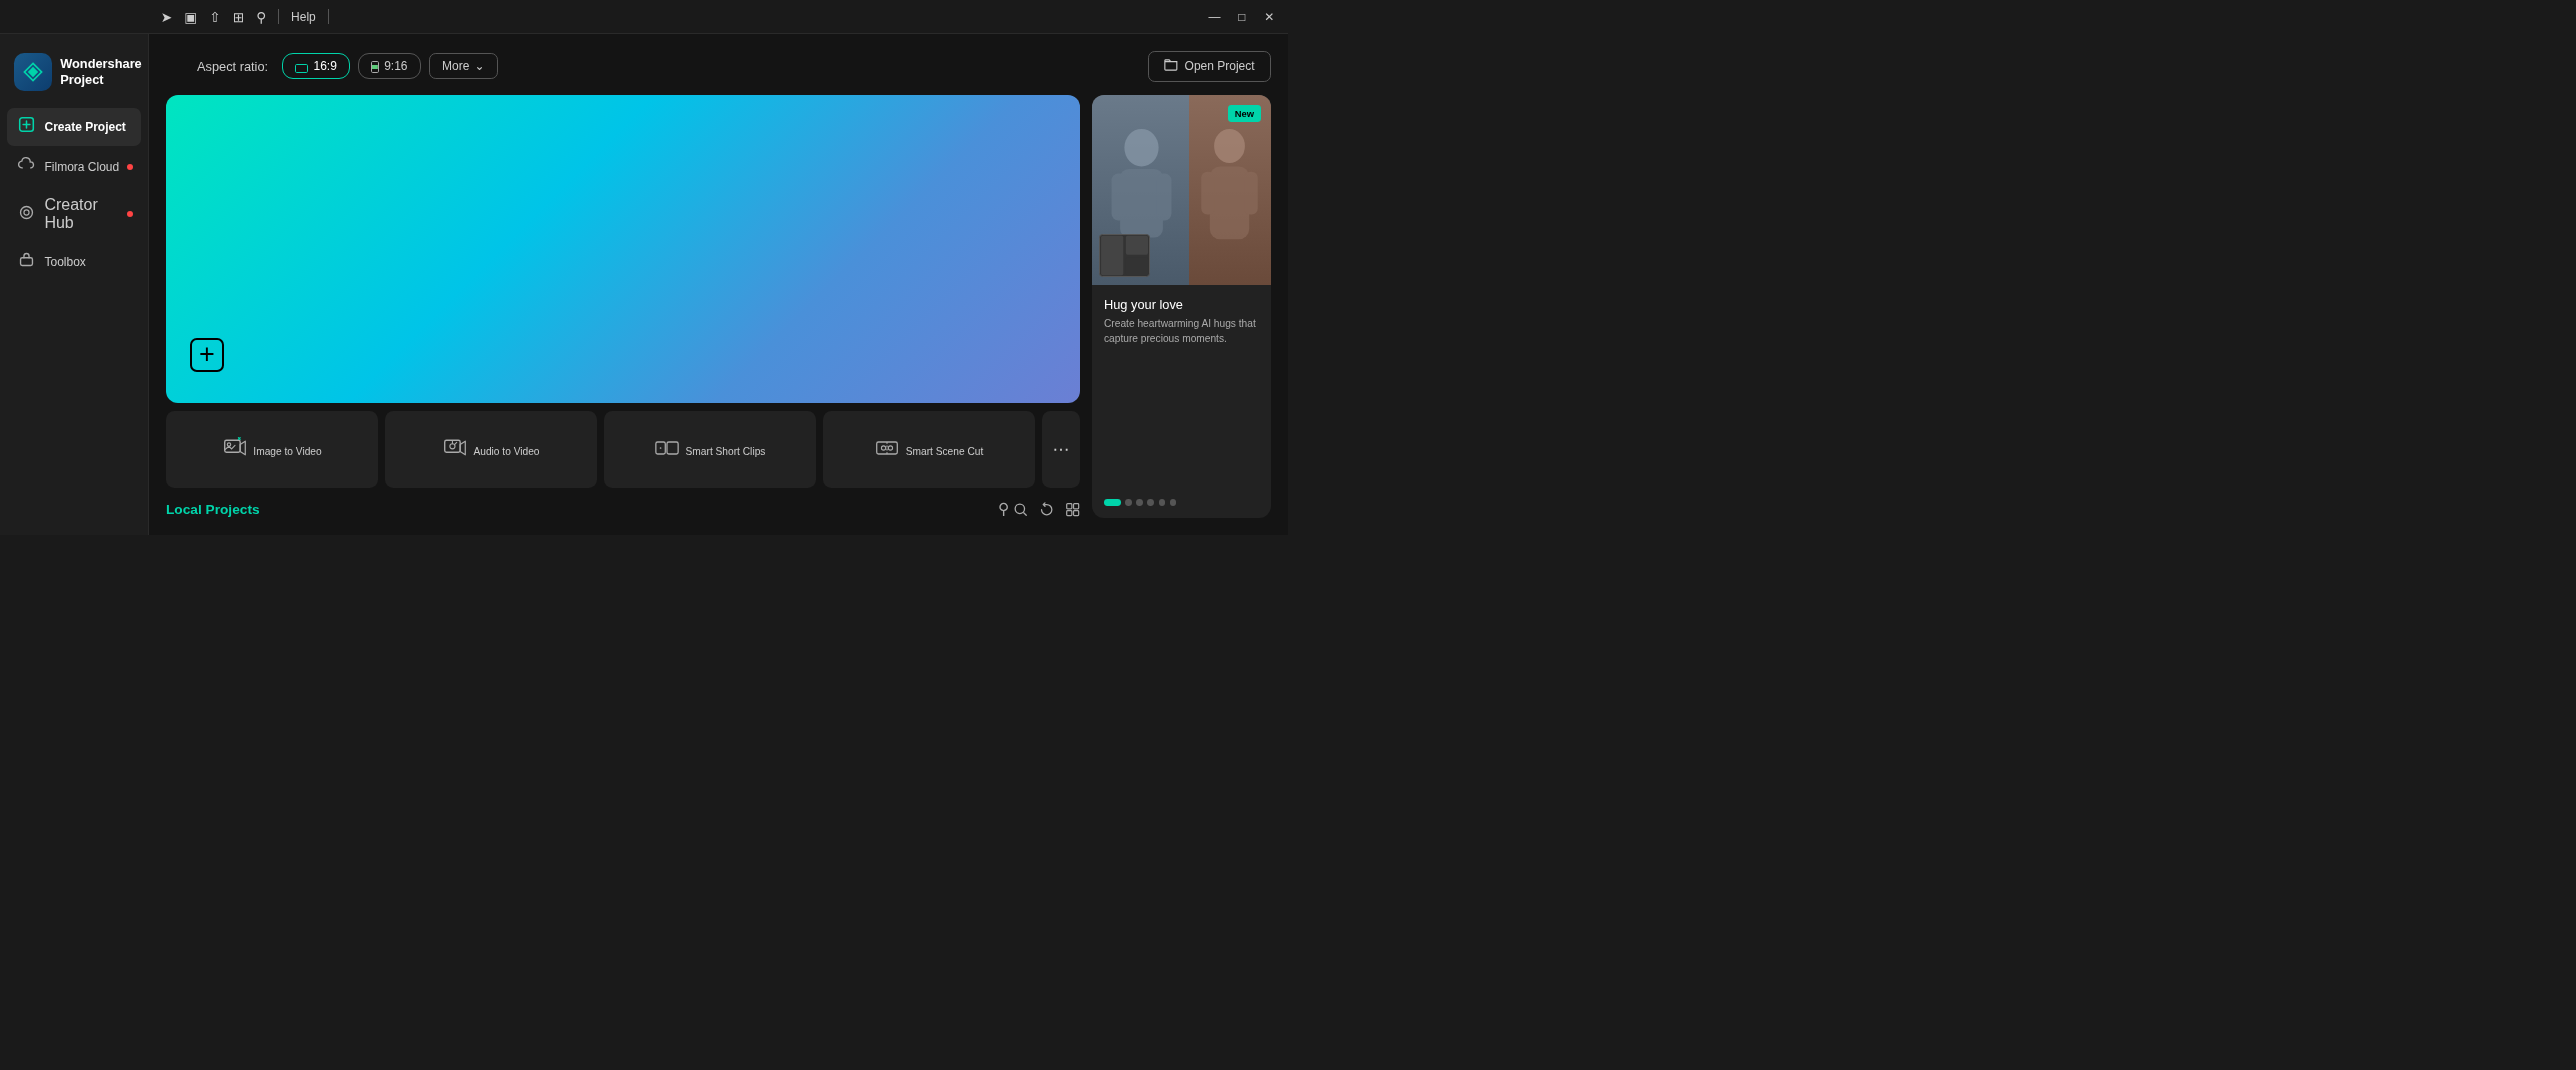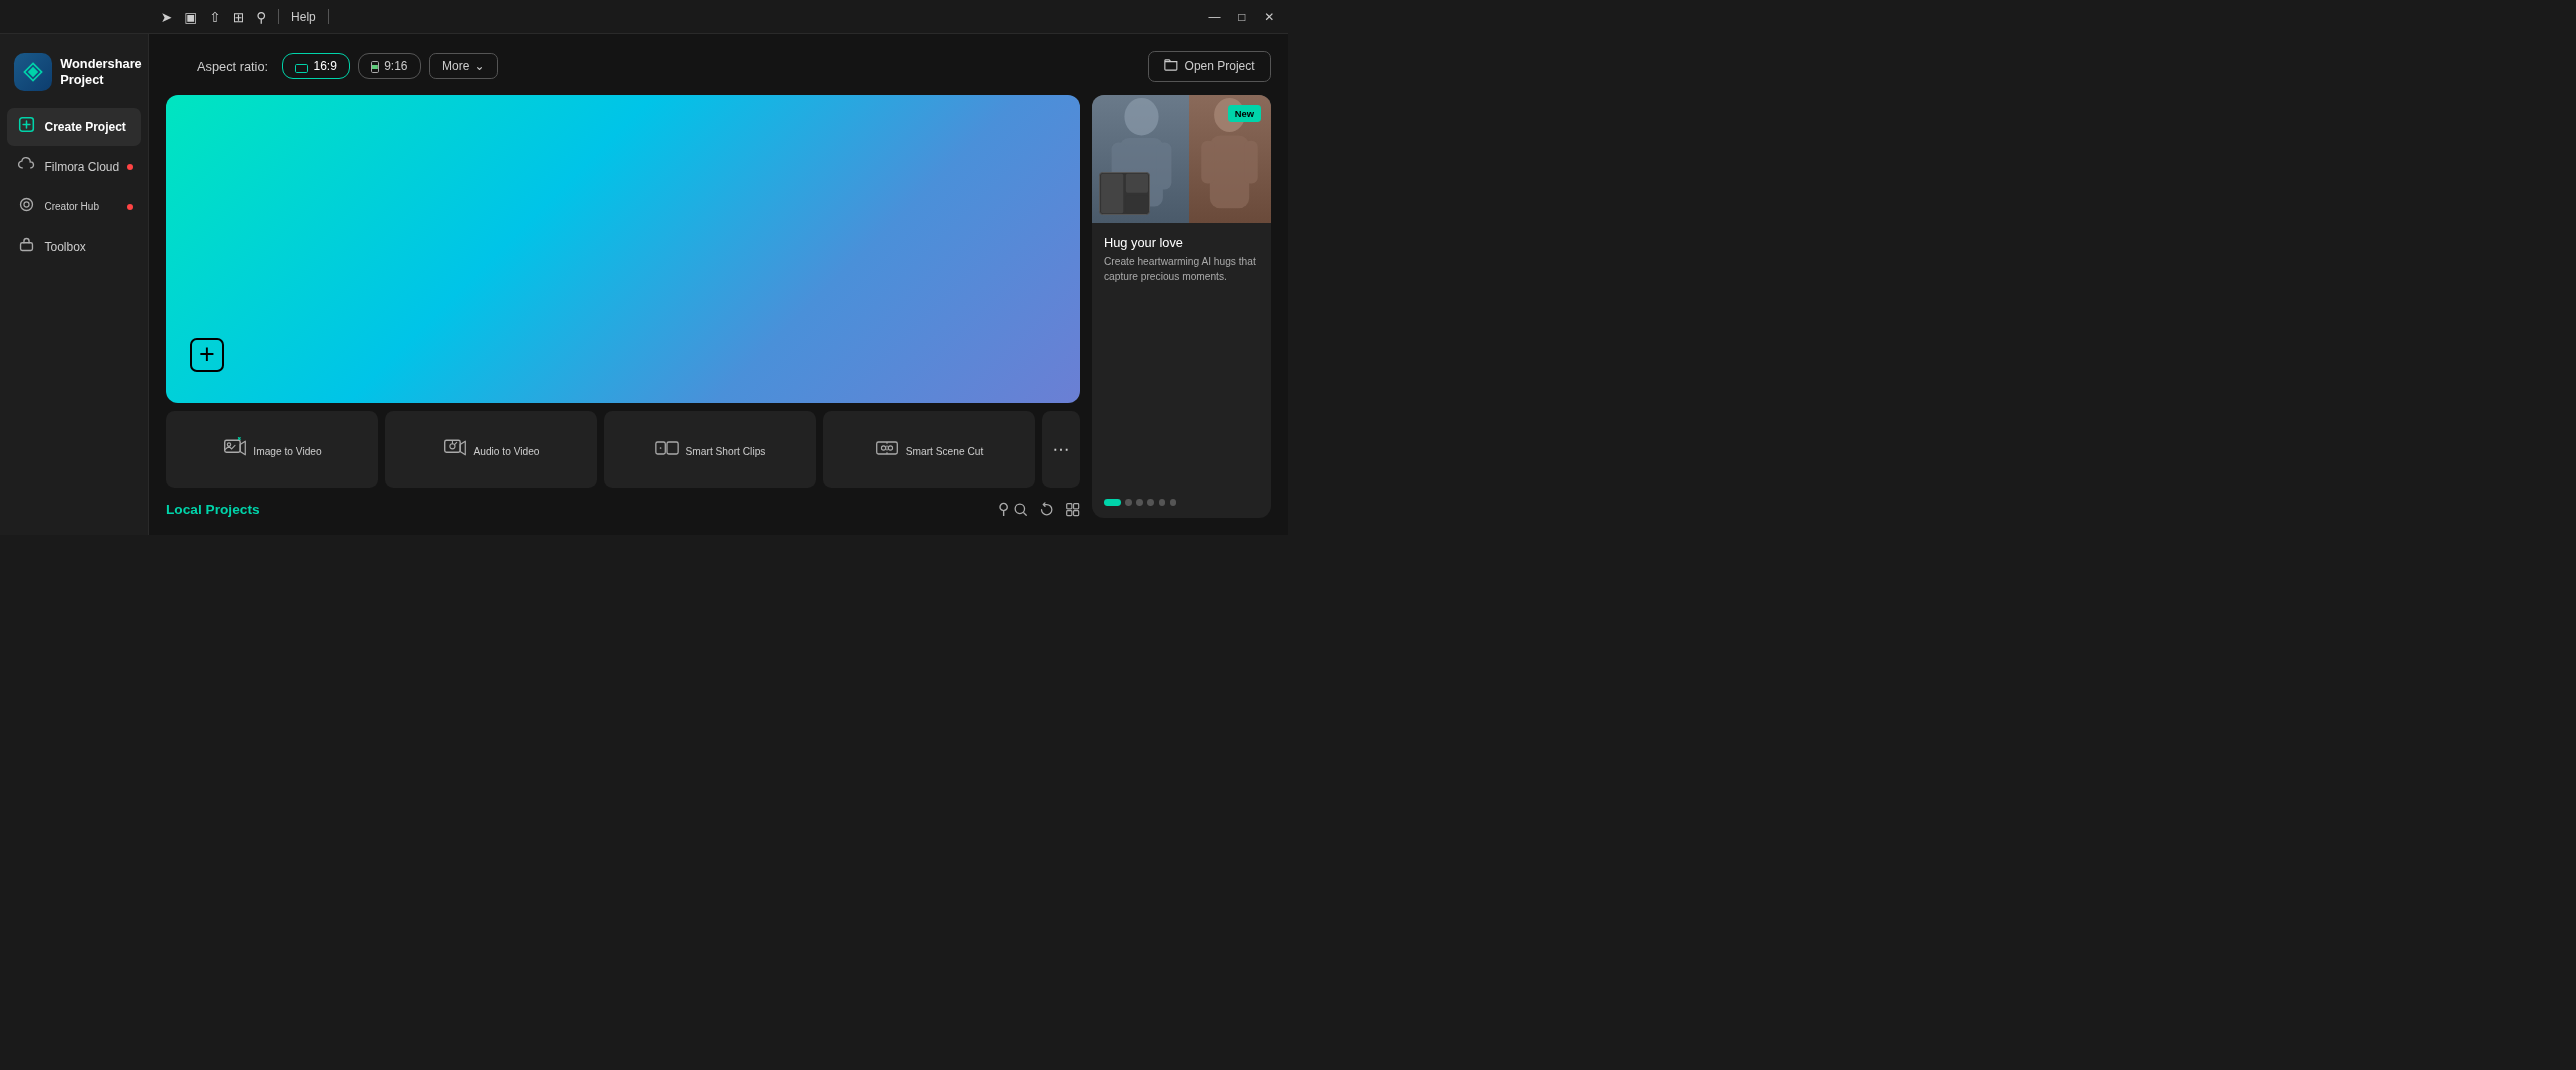--- a/index.html
+++ b/index.html
@@ -304,21 +304,21 @@
       background: #222;
       border-radius: 12px;
       overflow: hidden;
       position: relative;
       flex: 1;
       display: flex;
       flex-direction: column;
     }
     .feature-img {
       width: 100%;
-      height: 128px;
+      height: 190px;
       background: linear-gradient(135deg, #3a3a3a 0%, #555 100%);
       position: relative;
       overflow: hidden;
       flex-shrink: 0;
     }
     
     .photo-left {
       position: absolute;
       left: 0; top: 0; bottom: 0;
       width: 55%;
@@ -472,21 +472,21 @@
         <div class="dot"></div>
       </div>
 
       <div class="sidebar-item">
         <span class="sidebar-icon">
           <svg width="17" height="17" viewBox="0 0 20 20" fill="none">
             <circle cx="10" cy="10" r="7" stroke="#aaa" stroke-width="1.6"></circle>
             <circle cx="10" cy="10" r="3" stroke="#aaa" stroke-width="1.4"></circle>
           </svg>
         </span>
-        <span style="font-size:10px;">Creator Hub</span>
+        <span style="font-size:16px;">Creator Hub</span>
         <div class="dot"></div>
       </div>
 
       <div class="sidebar-item">
         <span class="sidebar-icon">
           <svg width="17" height="17" viewBox="0 0 20 20" fill="none">
             <rect x="3" y="8" width="14" height="9" rx="2" stroke="#aaa" stroke-width="1.6"></rect>
             <path d="M7 8V6a3 3 0 016 0v2" stroke="#aaa" stroke-width="1.6" stroke-linecap="round"></path>
           </svg>
         </span>

